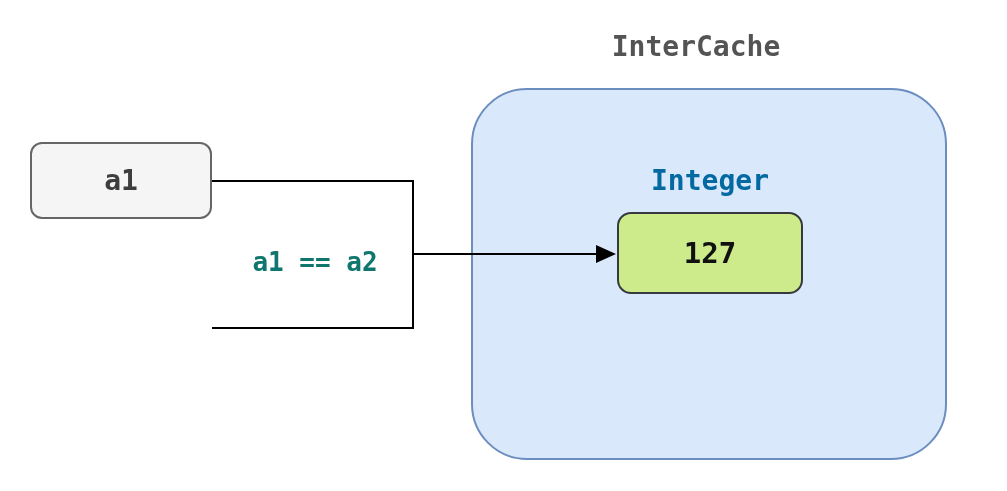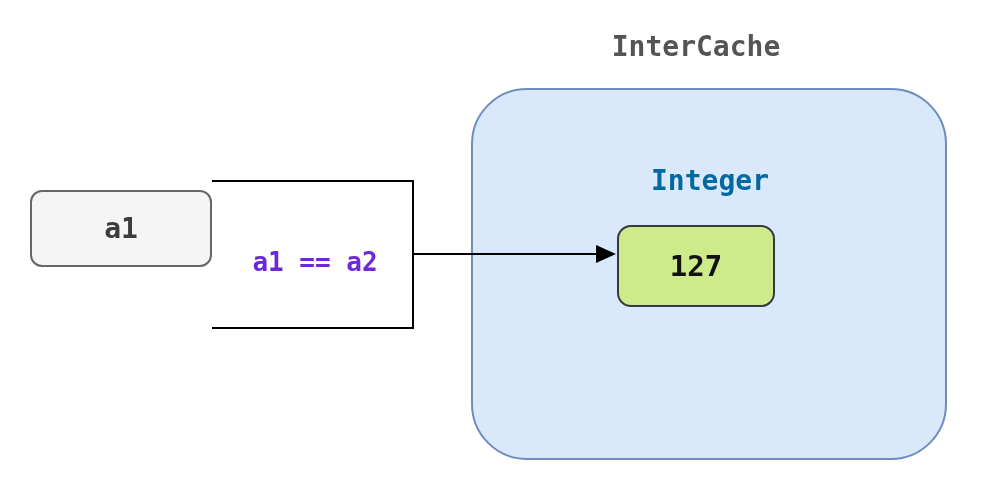--- a/index.html
+++ b/index.html
@@ -24,33 +24,32 @@
     background: #f5f5f5;
     border: 2px solid #666666;
     border-radius: 12px;
     display: flex;
     align-items: center;
     justify-content: center;
     font-size: 28px;
     font-weight: bold;
     color: #3d3d3d;
     z-index: 3;
-    margin-top: 48px;
   }
   .node-a1 { top: 142px; }
   .node-a2 { top: 290px; }
   .edge-label {
     position: absolute;
     left: 225px;
     top: 247px;
     width: 180px;
     text-align: center;
     font-size: 26px;
     font-weight: bold;
-    color: #6d28d9;
+    color: #0f766e;
     z-index: 3;
   }
   .cache-title {
     position: absolute;
     left: 458px;
     top: 30px;
     width: 476px;
     text-align: center;
     font-size: 28px;
     font-weight: bold;
@@ -77,22 +76,22 @@
     text-align: center;
     font-size: 28px;
     font-weight: bold;
     color: #0369a1;
     z-index: 3;
   }
   .value-box {
     position: absolute;
     box-sizing: border-box;
     left: 617px;
-    top: 225px;
-    width: 158px;
+    top: 212px;
+    width: 186px;
     height: 82px;
     background: #cdeb8b;
     border: 2px solid #36393d;
     border-radius: 14px;
     display: flex;
     align-items: center;
     justify-content: center;
     font-size: 29px;
     font-weight: bold;
     color: #111111;

